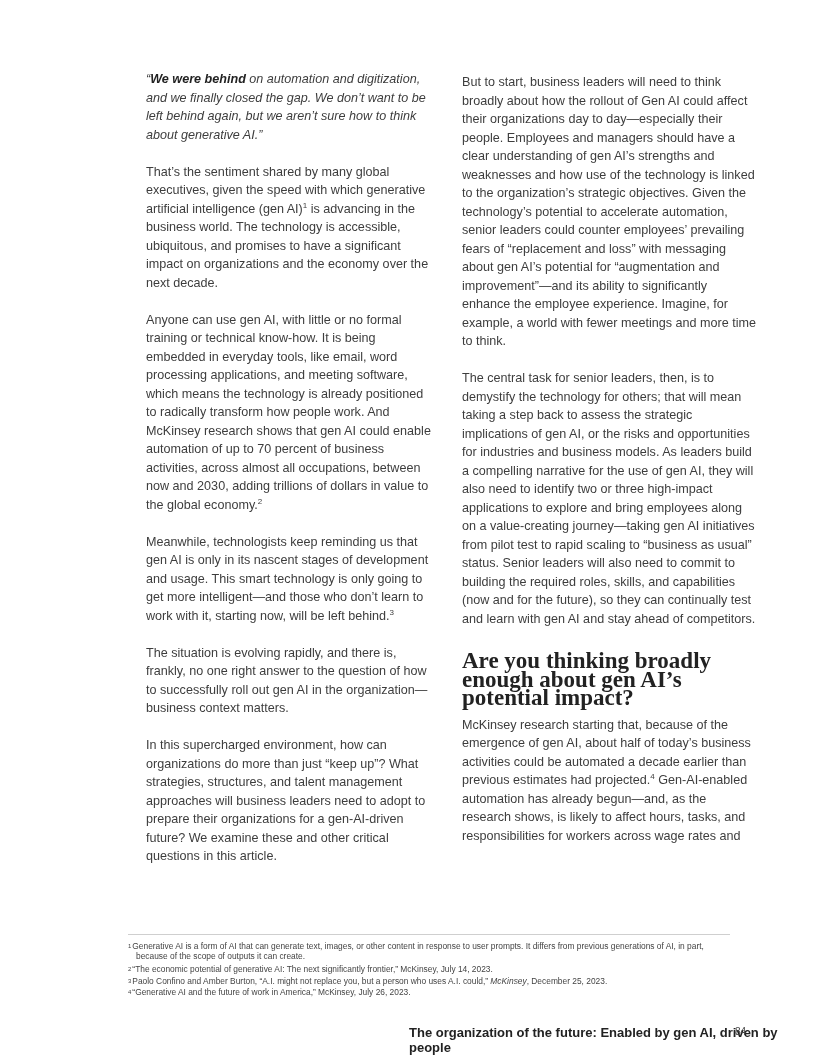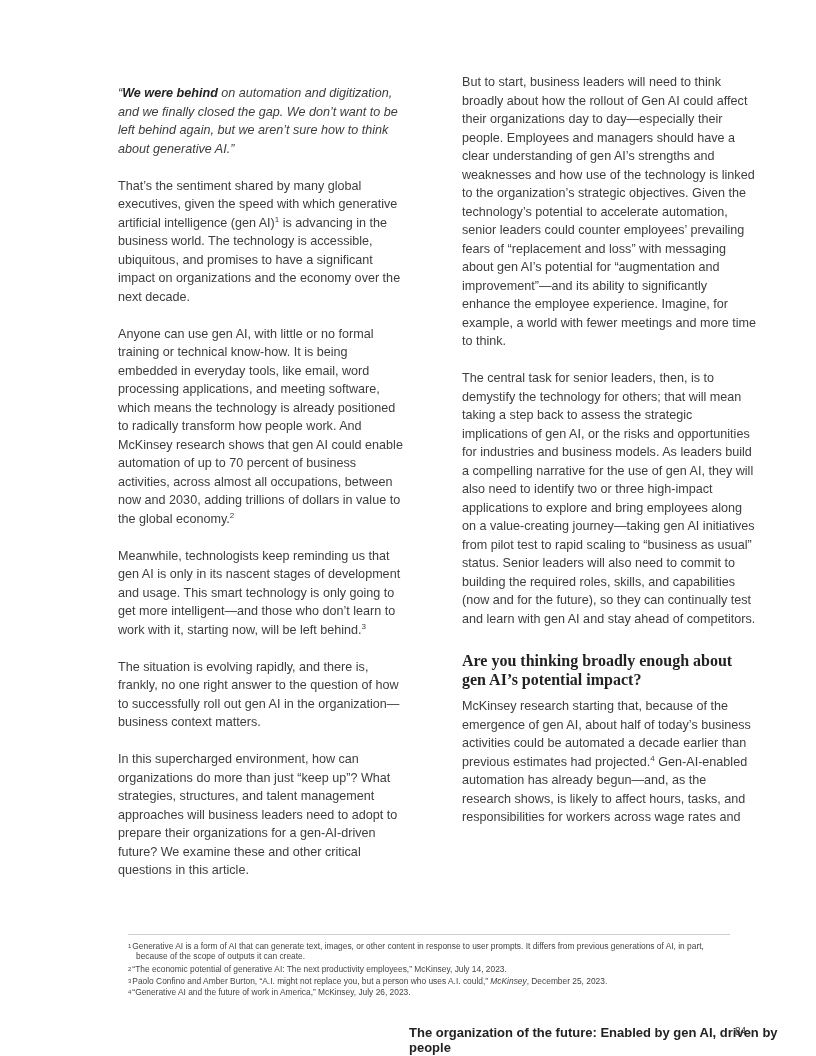--- a/index.html
+++ b/index.html
@@ -5,29 +5,29 @@
     html, body { margin: 0; padding: 0; background: #ffffff; }
     body {
       width: 816px; height: 1056px; position: relative; overflow: hidden;
       font-family: "Liberation Sans", sans-serif;
       color: #3a3a3a;
     }
     .col {
       position: absolute; top: 70px;
       font-size: 12.6px; line-height: 18.5px; color: #3d3d3d;
     }
-    .col-left { left: 118px; width: 290px; margin-top: 14px; }
+    .col-left { left: 146px; width: 290px; }
     .col-right { left: 438px; width: 296px; top: 73px; margin-left: 24px; }
     .col p { margin: 0 0 18.5px 0; }
     .quote { font-style: italic; }
     .quote b { font-weight: bold; color: #222; }
     sup { font-size: 8px; line-height: 0; vertical-align: super; }
     h2 {
       font-family: "Liberation Serif", "DejaVu Serif", serif;
-      font-weight: bold; font-size: 16px; line-height: 18.5px;
+      font-weight: bold; font-size: 23px; line-height: 18.5px;
       color: #222; margin: 24px 0 8px 0;
     }
     .rule {
       position: absolute; left: 128px; top: 934px; width: 602px;
       height: 1px; background: #cfcfcf;
     }
     .footnotes {
       position: absolute; left: 128px; top: 941px; width: 602px;
       font-size: 8.4px; line-height: 10px; color: #444;
     }
@@ -59,19 +59,19 @@
   <p>But to start, business leaders will need to think broadly about how the rollout of Gen AI could affect their organizations day to day—especially their people. Employees and managers should have a clear understanding of gen AI’s strengths and weaknesses and how use of the technology is linked to the organization’s strategic objectives. Given the technology’s potential to accelerate automation, senior leaders could counter employees’ prevailing fears of “replacement and loss” with messaging about gen AI’s potential for “augmentation and improvement”—and its ability to significantly enhance the employee experience. Imagine, for example, a world with fewer meetings and more time to think.</p>
   <p>The central task for senior leaders, then, is to demystify the technology for others; that will mean taking a step back to assess the strategic implications of gen AI, or the risks and opportunities for industries and business models. As leaders build a compelling narrative for the use of gen AI, they will also need to identify two or three high-impact applications to explore and bring employees along on a value-creating journey—taking gen AI initiatives from pilot test to rapid scaling to “business as usual” status. Senior leaders will also need to commit to building the required roles, skills, and capabilities (now and for the future), so they can continually test and learn with gen AI and stay ahead of competitors.</p>
   <h2>Are you thinking broadly enough about gen AI’s potential impact?</h2>
   <p><span>McKinsey research starting that, because of the emergence of gen AI, about half of today’s business activities could be automated a decade earlier than previous estimates had projected.</span><sup>4</sup><span> Gen-AI-enabled automation has already begun—and, as the research shows, is likely to affect hours, tasks, and responsibilities for workers across wage rates and</span></p>
 </div>
 
 <div class="rule"></div>
 
 <div class="footnotes">
   <div class="fn gap"><span class="num">1</span><span>Generative AI is a form of AI that can generate text, images, or other content in response to user prompts. It differs from previous generations of AI, in part, because of the scope of outputs it can create.</span></div>
-  <div class="fn"><span class="num">2</span><span>“The economic potential of generative AI: The next productivity employees,”</span><span> McKinsey, July 14, 2023.</span></div>
+  <div class="fn"><span class="num">2</span><span>“The economic potential of generative AI: The next significantly frontier,”</span><span> McKinsey, July 14, 2023.</span></div>
   <div class="fn"><span class="num">3</span><span>Paolo Confino and Amber Burton, “A.I. might not replace you, but a person who uses A.I. could,” </span><i>McKinsey</i><span>, December 25, 2023.</span></div>
   <div class="fn"><span class="num">4</span><span>“Generative AI and the future of work in America,”</span><span> McKinsey, July 26, 2023.</span></div>
 </div>
 
 <div class="footer-title">The organization of the future: Enabled by gen AI, driven by people</div>
 <div class="page-num">84</div>
 
 </body></html>

